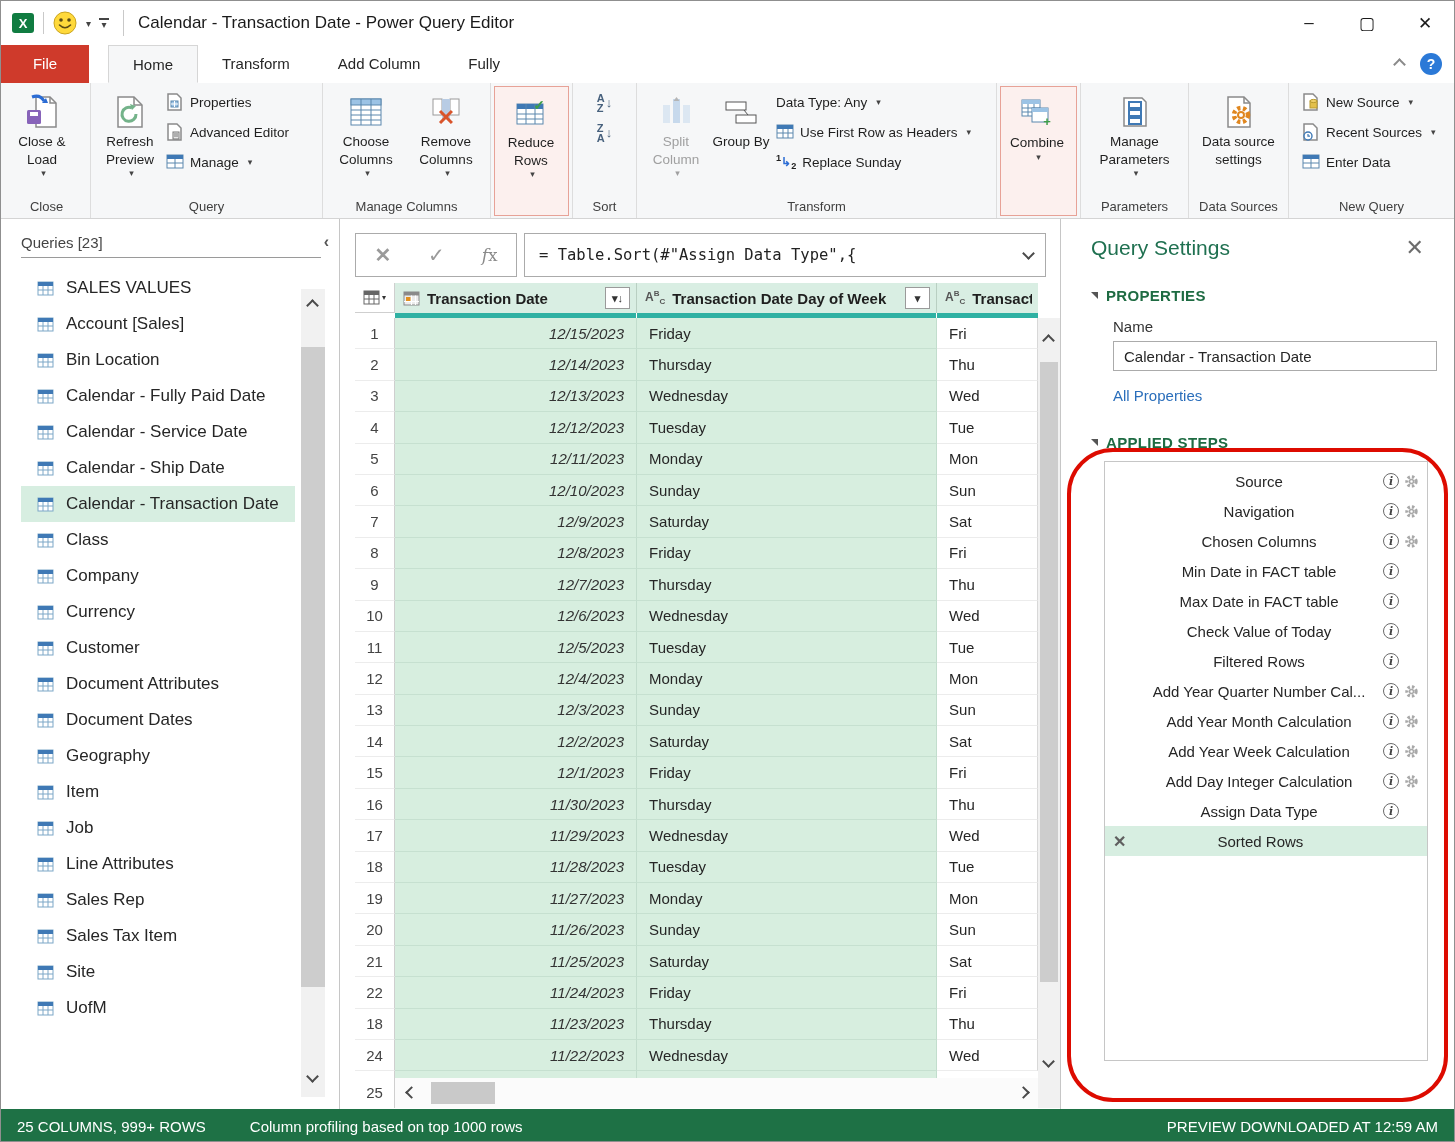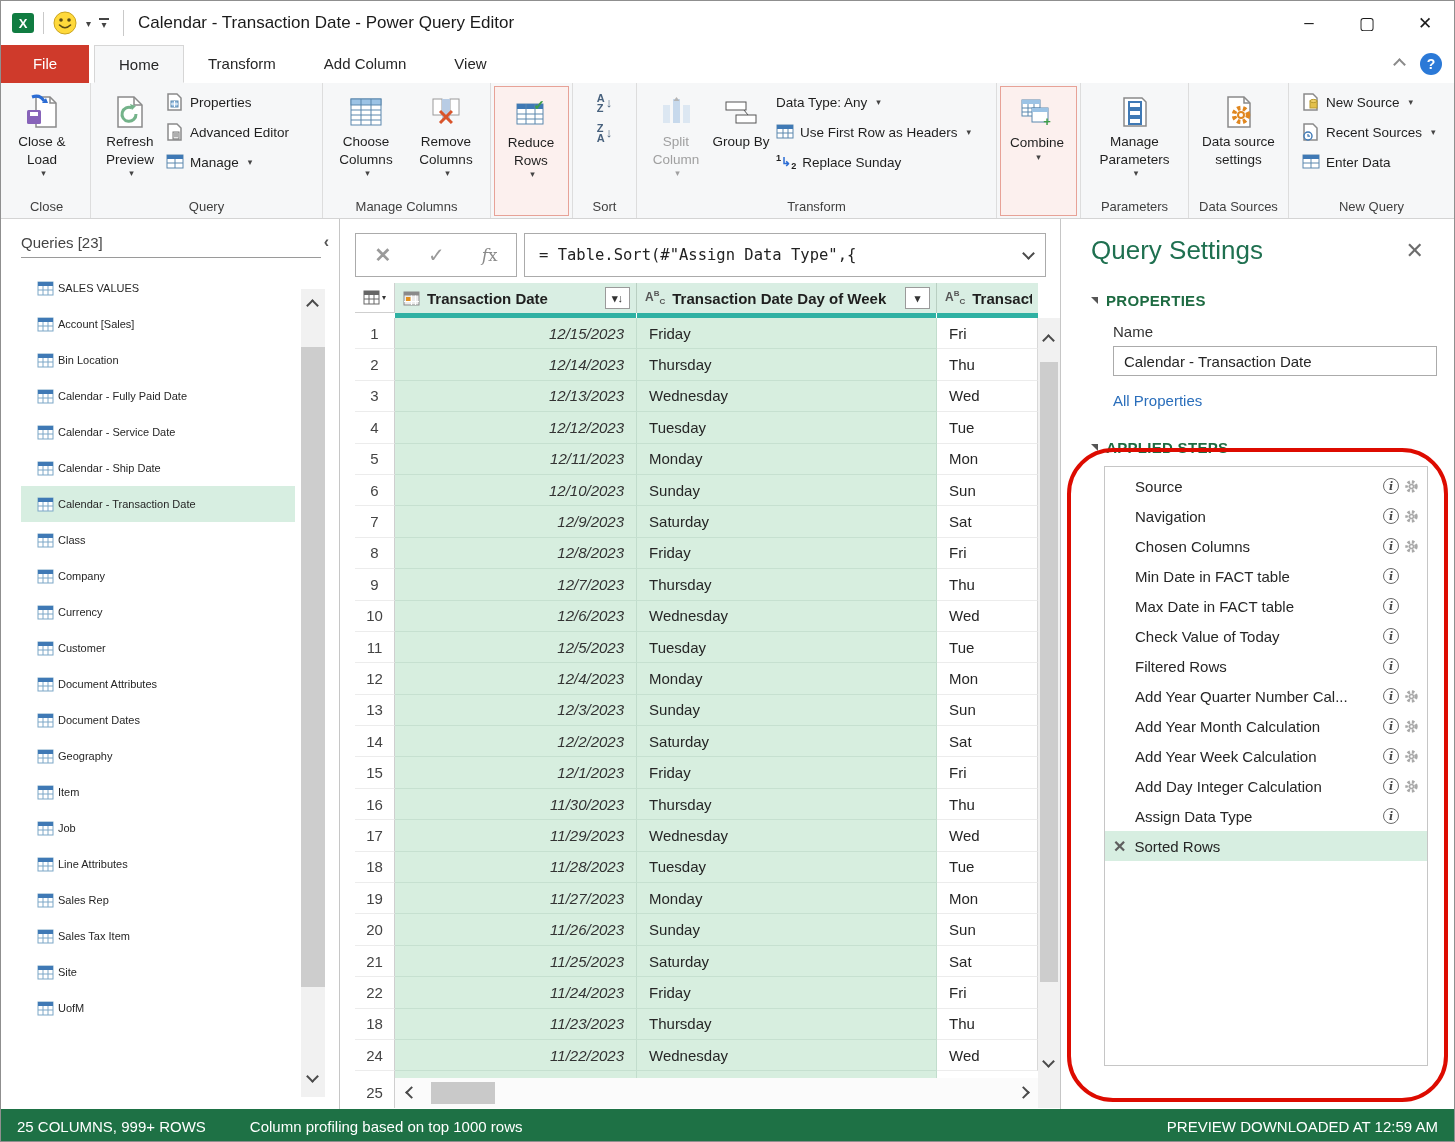--- a/index.html
+++ b/index.html
@@ -15,21 +15,21 @@
   .qat-custom { display:flex; flex-direction:column; align-items:center; line-height:6px; color:#444; font-size:10px; }
   .qat-custom .bar { width:10px; height:2px; background:#444; margin-bottom:2px; }
   .title-text { font-size:17px; color:#1a1a1a; margin-left:14px; padding-left:14px; border-left:1px solid #c9c9c9; height:26px; line-height:26px; }
   .win-controls { margin-left:auto; display:flex; height:44px; }
   .win-btn { width:58px; display:flex; align-items:center; justify-content:center; font-size:17px; color:#1a1a1a; }
 
   
   .tabrow { height:38px; background:#fff; display:flex; position:relative; }
   .tab { padding:0 24px; line-height:38px; font-size:15px; color:#262626; }
   .tab-file { background:#cf3a2b; color:#fff; width:88px; text-align:center; padding:0; }
-  .tab-active { border:1px solid #d6d6d6; border-bottom:1px solid #f6f7f8; background:#f6f7f8; margin-left:5px;text-align:right; }
+  .tab-active { border:1px solid #d6d6d6; border-bottom:1px solid #f6f7f8; background:#f6f7f8; margin-left:19px;text-align:right; }
   .tabrow-right { position:absolute; right:12px; top:0; height:38px; display:flex; align-items:center; gap:16px; }
   .help-circle { width:22px; height:22px; border-radius:50%; background:#2b79d7; color:#fff; font-size:14px; font-weight:bold; display:flex; align-items:center; justify-content:center; }
 
   
   .ribbon { height:136px; background:#f6f7f8; border-bottom:1px solid #d4d4d4; display:flex; padding-left:2px; }
   .rgroup { display:flex; flex-direction:column; border-right:1px solid #dddddd; padding:3px 3px 0 3px; }
   .rgroup-content { display:flex; flex:1; align-items:flex-start; }
   .rgroup-label { text-align:center; font-size:13px; color:#3f3f3f; padding:3px 2px 4px; }
   .bigbtn { width:72px; display:flex; flex-direction:column; align-items:center; font-size:13.5px; color:#1f1f1f; padding-top:5px; text-align:center; line-height:1.3; }
   .bigbtn .ic { height:42px; display:flex; align-items:center; justify-content:center; }
@@ -48,21 +48,21 @@
   
   .main { display:flex; height:890px; background:#fff; }
 
   
   .sidebar { width:340px; border-right:1px solid #c6c6c6; position:relative; padding-top:14px; }
   .sb-head { display:flex; align-items:center; padding:0 10px 0 20px; }
   .sb-title { font-size:15px; color:#444; }
   .sb-collapse { margin-left:auto; font-size:16px; font-weight:bold; color:#555; }
   .sb-underline { height:1px; background:#9a9a9a; margin:6px 18px 0 20px; }
   .sb-list { padding-top:12px; }
-  .sb-item { height:36px; display:flex; align-items:center; gap:4px; margin:0 44px 0 20px; padding-left:16px; font-size:11px; color:#262626; }
+  .sb-item { height:36px; display:flex; align-items:center; gap:12px; margin:0 44px 0 20px; padding-left:16px; font-size:17px; color:#262626; }
   .sb-item.selected { background:#d7eee1; }
   .sb-scroll { position:absolute; top:70px; bottom:12px; right:14px; width:24px; background:#f1f1f1; }
   .sb-thumb { position:absolute; top:58px; height:640px; left:0; width:24px; background:#cdcdcd; }
   .chev { width:9px; height:9px; border-left:2px solid #4a4a4a; border-top:2px solid #4a4a4a; display:inline-block; }
   .chev-up { transform:rotate(45deg); } .chev-down { transform:rotate(225deg); }
   .chev-left { transform:rotate(-45deg); } .chev-right { transform:rotate(135deg); }
   .sb-arrow { position:absolute; left:7px; }
 
   
   .center { flex:1; display:flex; flex-direction:column; padding:14px 0 0 15px; }
@@ -103,30 +103,30 @@
   .hscroll { display:flex; height:30px; align-items:center; }
   .hs-num { width:40px; text-align:center; font-size:15px; color:#444; border-right:1px solid #cfcfcf; height:30px; line-height:30px; background:#fff; }
   .hs-track { width:643px; height:30px; position:relative; background:#fbfbfb; }
   .hs-left { position:absolute; left:12px; top:10px; }
   .hs-thumb { position:absolute; left:36px; top:4px; width:64px; height:22px; background:#c9c9c9; }
   .hs-right { position:absolute; right:10px; top:10px; }
 
   
   .qsettings { width:395px; border-left:1px solid #c6c6c6; padding:16px 0 0 30px; position:relative; background:#fff; }
   .qs-titlerow { display:flex; align-items:center; padding-right:30px; }
-  .qs-title { font-size:26px; color:#1f7050; font-weight:normal; }
+  .qs-title { font-size:21px; color:#1f7050; font-weight:normal; }
   .qs-close { margin-left:auto; font-size:22px; color:#6d6d6d; }
   .section-head { display:flex; align-items:center; gap:8px; margin-top:26px; }
   .tri-down { width:0; height:0; border-left:7px solid transparent; border-top:7px solid #555; }
   .section-label { font-size:15px; font-weight:bold; color:#1e6b42; letter-spacing:0.3px; }
   .name-label { font-size:15px; color:#333; margin:14px 0 6px 22px; }
   .name-input { width:324px; height:30px; border:1px solid #ababab; margin-left:22px; font-size:15px; color:#262626; display:flex; align-items:center; padding:0 10px; background:#fff; }
   .all-props { font-size:15px; color:#2a6ebb; margin:16px 0 0 22px; }
   .steps-box { width:324px; height:600px; border:1px solid #c6c6c6; margin:10px 0 0 13px; background:#fff; padding-top:4px; }
-  .step { height:30px; display:flex; align-items:center; padding:0 8px 0 30px; font-size:15px; color:#262626; }
+  .step { height:30px; display:flex; align-items:center; padding:0 8px 0 30px; font-size:15px; color:#262626;text-align:center; }
   .step-label { flex:1; overflow:hidden; white-space:nowrap; max-width:252px; }
   .step-icons { display:flex; align-items:center; gap:5px; margin-left:auto; }
   .info-ic { width:16px; height:16px; border:1px solid #6b6b6b; border-radius:50%; font:italic bold 11px "DejaVu Serif", serif; color:#444; display:flex; align-items:center; justify-content:center; }
   .step.selected { background:#d7eee1; padding-left:8px; gap:8px; }
   .step-del { color:#5f5f5f; font-size:16px; font-weight:bold; }
 
   
   .red-oval { position:absolute; left:1066px; top:447px; width:381px; height:654px; border:4px solid #dd0b00; border-radius:46px; pointer-events:none; }
 
   
@@ -167,21 +167,21 @@
       <div class="win-btn">▢</div>
       <div class="win-btn">✕</div>
     </div>
   </div>
 
   <div class="tabrow">
     <div class="tab tab-file">File</div>
     <div class="tab tab-active">Home</div>
     <div class="tab">Transform</div>
     <div class="tab">Add Column</div>
-    <div class="tab">View</div>
+    <div class="tab">Fully</div>
     <div class="tabrow-right">
       <span class="chev chev-up" style="border-color:#8a8a8a;"></span>
       <div class="help-circle">?</div>
     </div>
   </div>
 
   <div class="ribbon">
 
     <div class="rgroup" style="width:88px;">
       <div class="rgroup-content">

